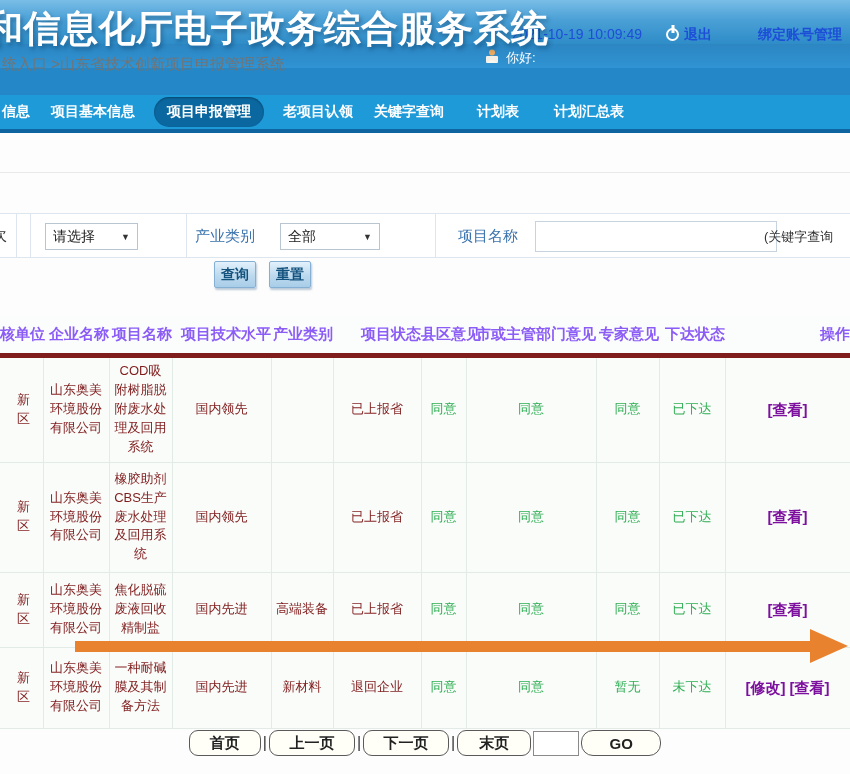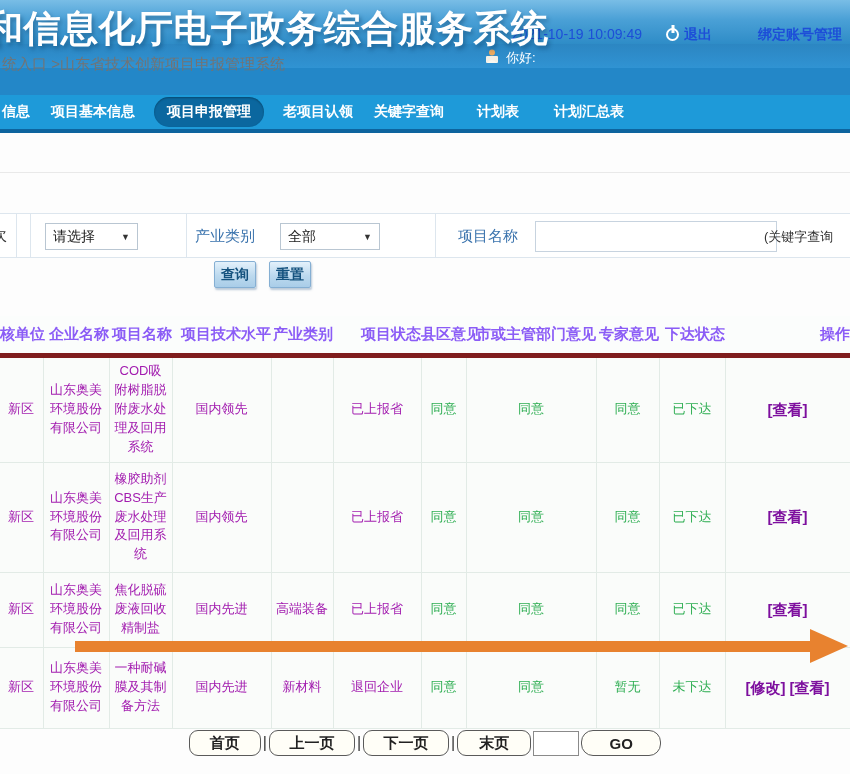--- a/index.html
+++ b/index.html
@@ -56,23 +56,23 @@
     background:linear-gradient(180deg,#e3f1fb 0%,#bcd9ee 55%,#a9cde8 100%);
     border:1px solid #85afd3; border-radius:2px; box-shadow:1px 2px 2px rgba(120,150,180,0.5);
     cursor:pointer; font-family:inherit; padding:0 4px; }
 
   
   .results { position:absolute; top:316px; left:0; width:850px; border-collapse:collapse; table-layout:fixed; }
   .results th { height:39px; font-size:15px; font-weight:bold; color:#8b5cf6;
     text-align:right; white-space:nowrap; overflow:visible; background:#fbfdfc;
     border-bottom:5px solid #7f1d1d; }
   .results td { border:1px solid #e2ebe6; border-left:1px solid #eef4f0; background:#fafcfa;
-    font-size:13px; color:#a21caf; text-align:center; vertical-align:middle; padding:3px 4px;
+    font-size:13px; color:#7f1d1d; text-align:center; vertical-align:middle; padding:3px 4px;
     word-break:break-all; line-height:1.45; }
-  .results td:first-child { border-left:none; text-align:left; padding-left:8px; }
+  .results td:first-child { border-left:none; text-align:left; padding-left:17px; }
   .results tr:nth-child(1) td { height:107px; }
   .results tr:nth-child(2) td { height:110px; }
   .results tr:nth-child(3) td { height:75px; }
   .results tr:nth-child(4) td { height:81px; }
   .results td.green { color:#2fae53; }
   .results td.actions { color:#7d0f9e; font-weight:bold; font-size:15px; white-space:nowrap; cursor:pointer; }
 
   
   .arrow-shaft { position:absolute; top:641px; left:75px; width:737px; height:11px;
     background:#e8822f; z-index:6; }

